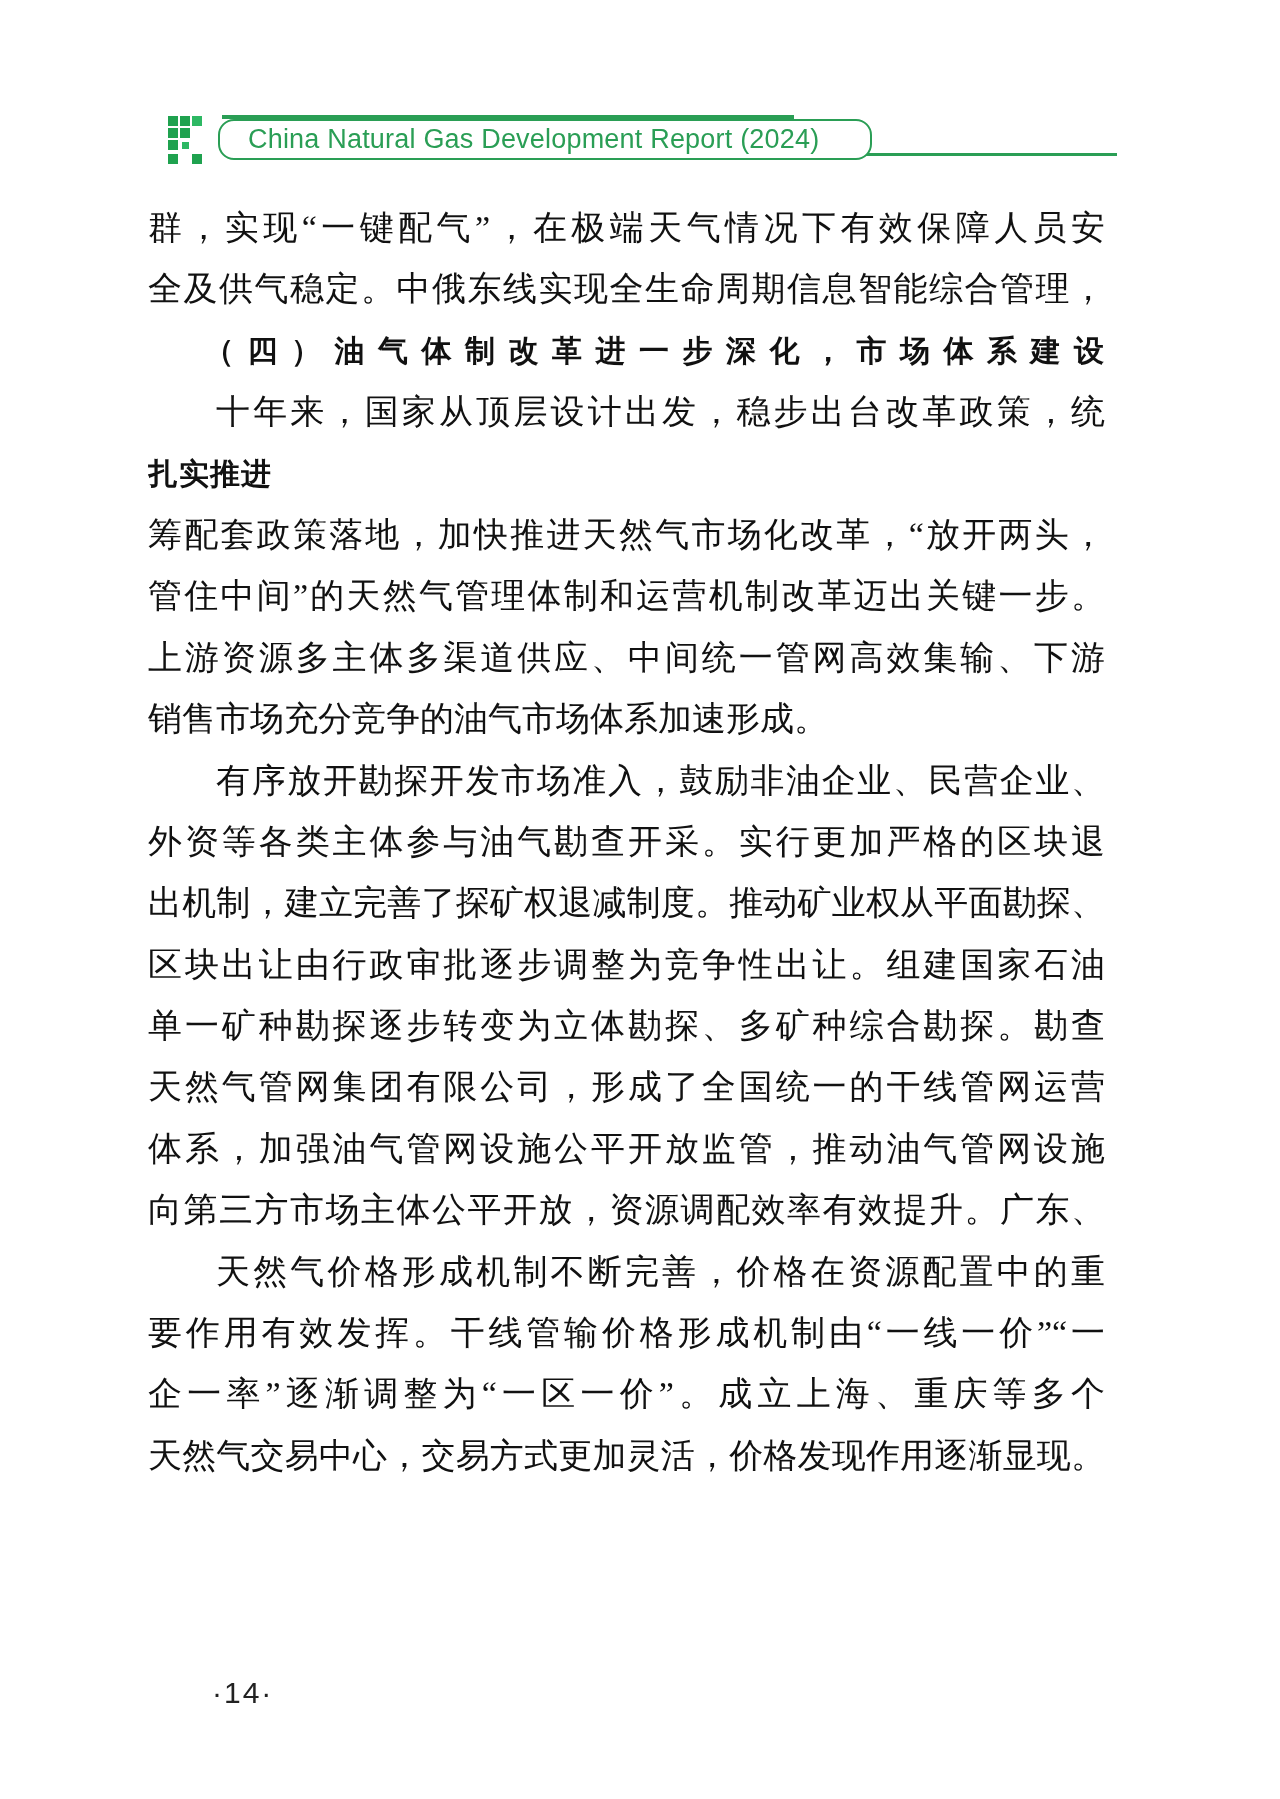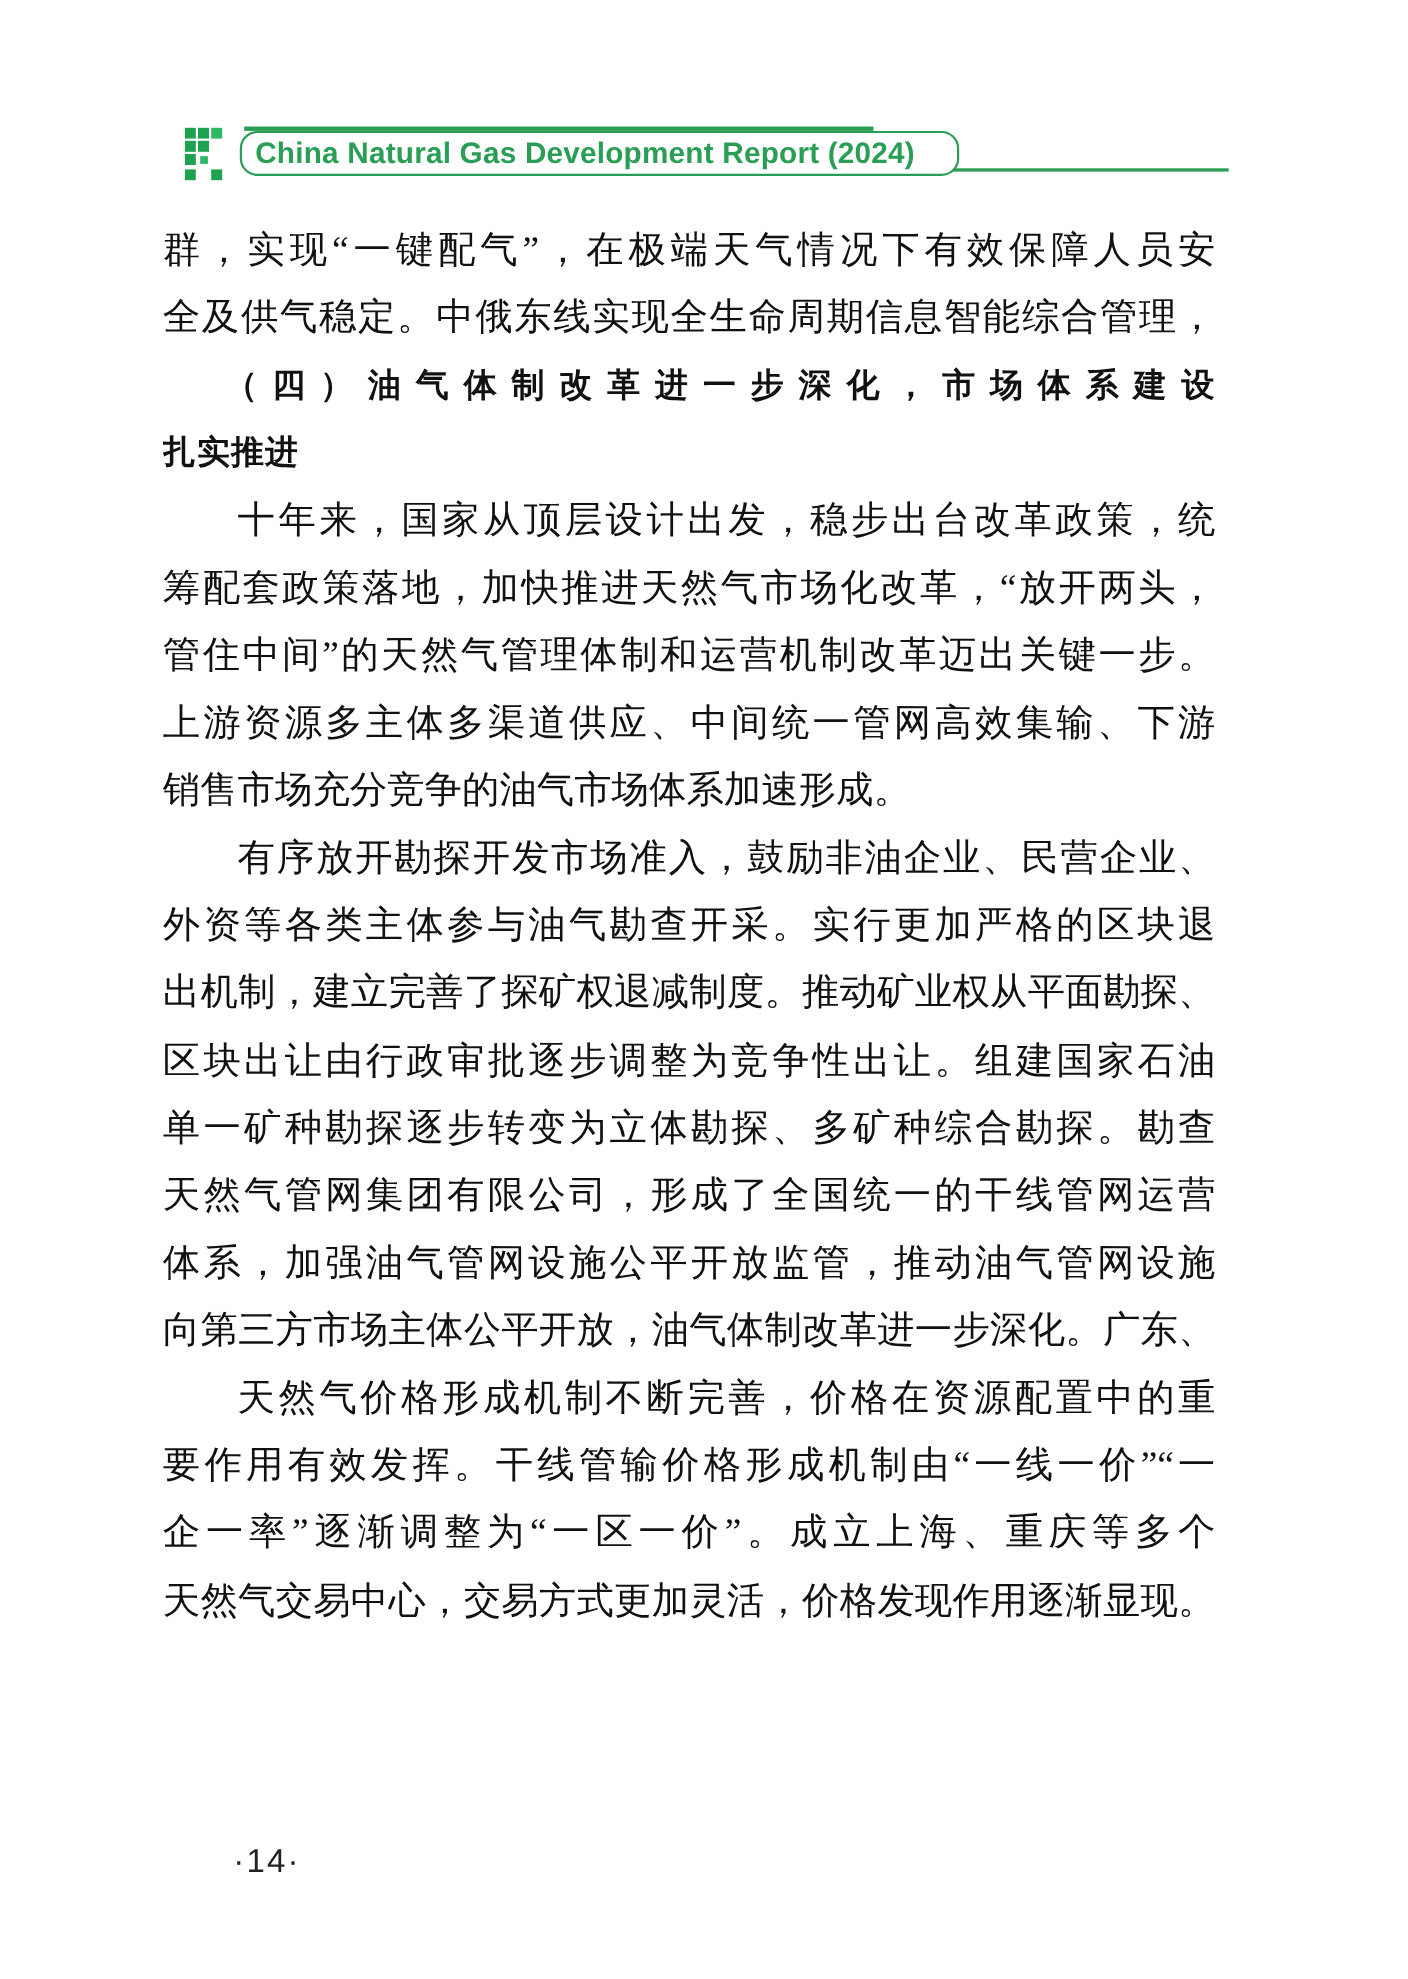--- a/index.html
+++ b/index.html
@@ -37,27 +37,26 @@
     left: 218px; top: 119px;
     width: 650px; height: 37px;
     background: #ffffff;
     border: 2px solid var(--accent, #2a9e55);
     border-radius: 16px;
     z-index: 1;
     display: flex;
     align-items: center;
   }
   .hdr-title {
-    padding-left: 12px;
+    padding-left: 28px;
     font-family: "Liberation Sans", "DejaVu Sans", sans-serif;
     font-size: 27px;
     letter-spacing: 0.2px;
     color: var(--accent, #2a9e55);
     white-space: nowrap;
-    font-weight: bold;
   }
 
   
   .body-text {
     position: absolute;
     left: 148px; top: 197px;
     width: 957px;
   }
   .line {
     height: 61.4px;
@@ -112,34 +111,34 @@
 
     <div class="hdr-title-box">
       <span class="hdr-title">China Natural Gas Development Report (2024)</span>
     </div>
   </header>
 
   <main class="body-text">
       <div class="line">群，实现“一键配气”，在极端天气情况下有效保障人员安</div>
       <div class="line">全及供气稳定。中俄东线实现全生命周期信息智能综合管理，</div>
       <div class="line heading indent">（四）油气体制改革进一步深化，市场体系建设</div>
+      <div class="line indent">十年来，国家从顶层设计出发，稳步出台改革政策，统</div>
       <div class="line heading no-stretch">扎实推进</div>
-      <div class="line indent">十年来，国家从顶层设计出发，稳步出台改革政策，统</div>
       <div class="line">筹配套政策落地，加快推进天然气市场化改革，“放开两头，</div>
       <div class="line">管住中间”的天然气管理体制和运营机制改革迈出关键一步。</div>
       <div class="line">上游资源多主体多渠道供应、中间统一管网高效集输、下游</div>
       <div class="line no-stretch">销售市场充分竞争的油气市场体系加速形成。</div>
       <div class="line indent">有序放开勘探开发市场准入，鼓励非油企业、民营企业、</div>
       <div class="line">外资等各类主体参与油气勘查开采。实行更加严格的区块退</div>
       <div class="line">出机制，建立完善了探矿权退减制度。推动矿业权从平面勘探、</div>
       <div class="line">区块出让由行政审批逐步调整为竞争性出让。组建国家石油</div>
       <div class="line">单一矿种勘探逐步转变为立体勘探、多矿种综合勘探。勘查</div>
       <div class="line">天然气管网集团有限公司，形成了全国统一的干线管网运营</div>
       <div class="line">体系，加强油气管网设施公平开放监管，推动油气管网设施</div>
-      <div class="line">向第三方市场主体公平开放，油气体制改革进一步深化。广东、</div>
+      <div class="line">向第三方市场主体公平开放，资源调配效率有效提升。广东、</div>
       <div class="line indent">天然气价格形成机制不断完善，价格在资源配置中的重</div>
       <div class="line">要作用有效发挥。干线管输价格形成机制由“一线一价”“一</div>
       <div class="line">企一率”逐渐调整为“一区一价”。成立上海、重庆等多个</div>
       <div class="line">天然气交易中心，交易方式更加灵活，价格发现作用逐渐显现。</div>
     </main>
 
   <div class="page-number">·14·</div>
 
 </div>
 

